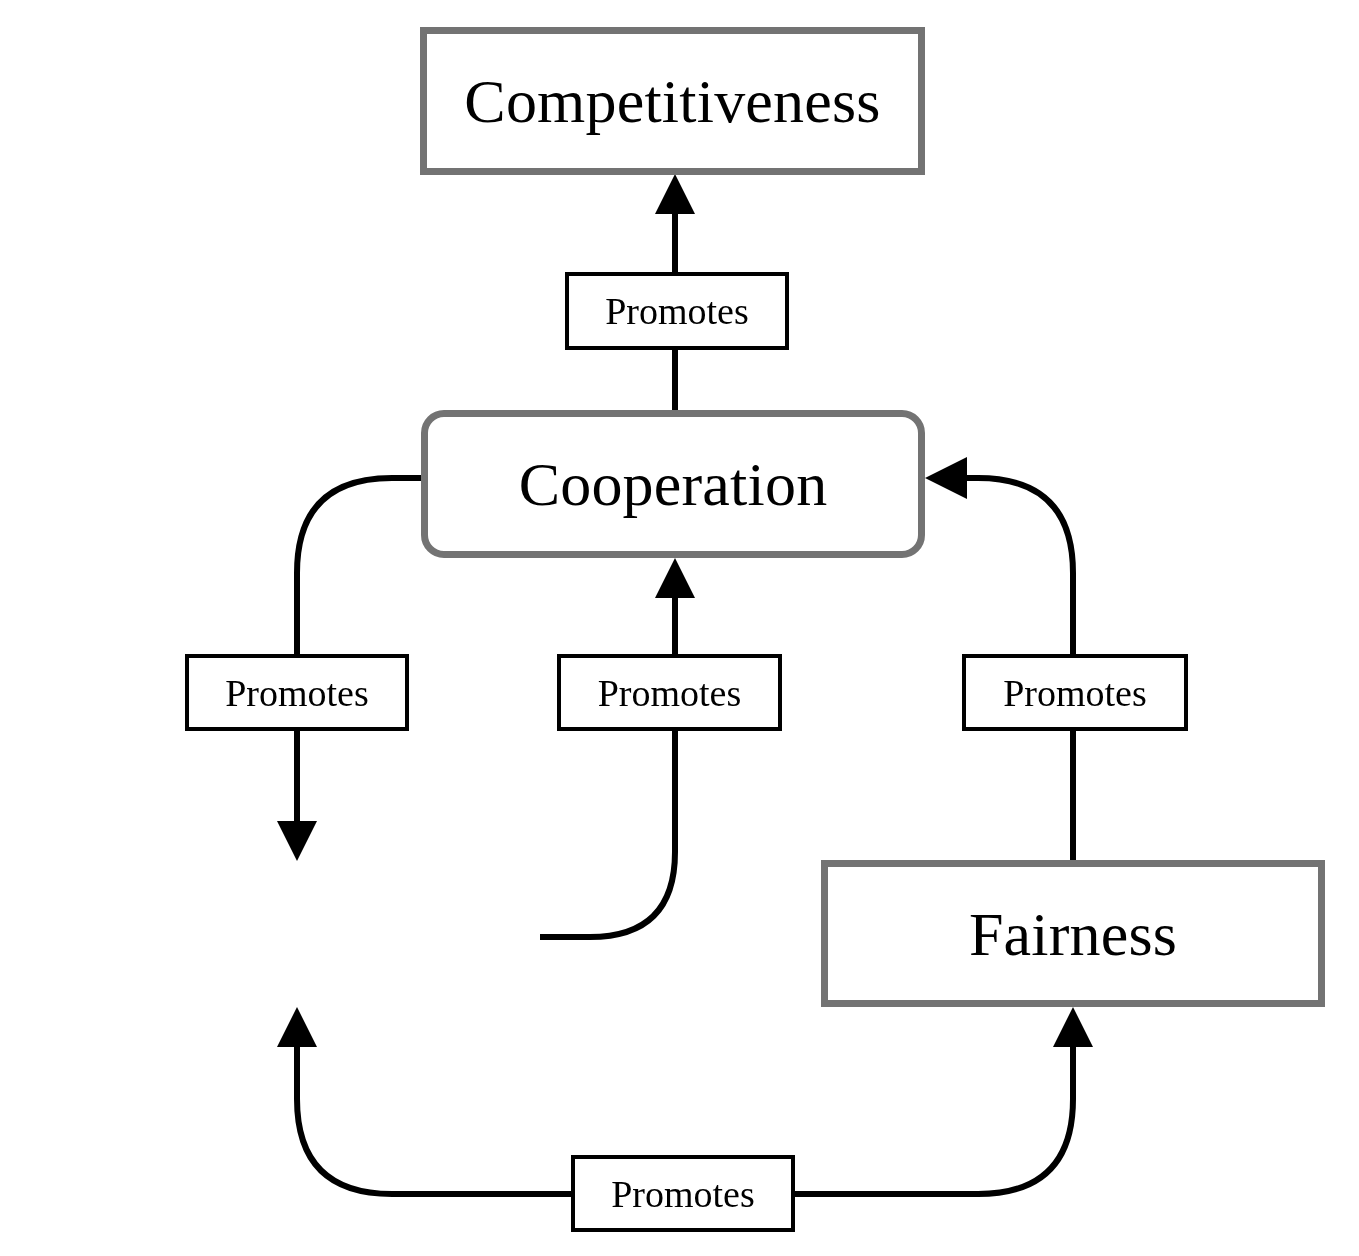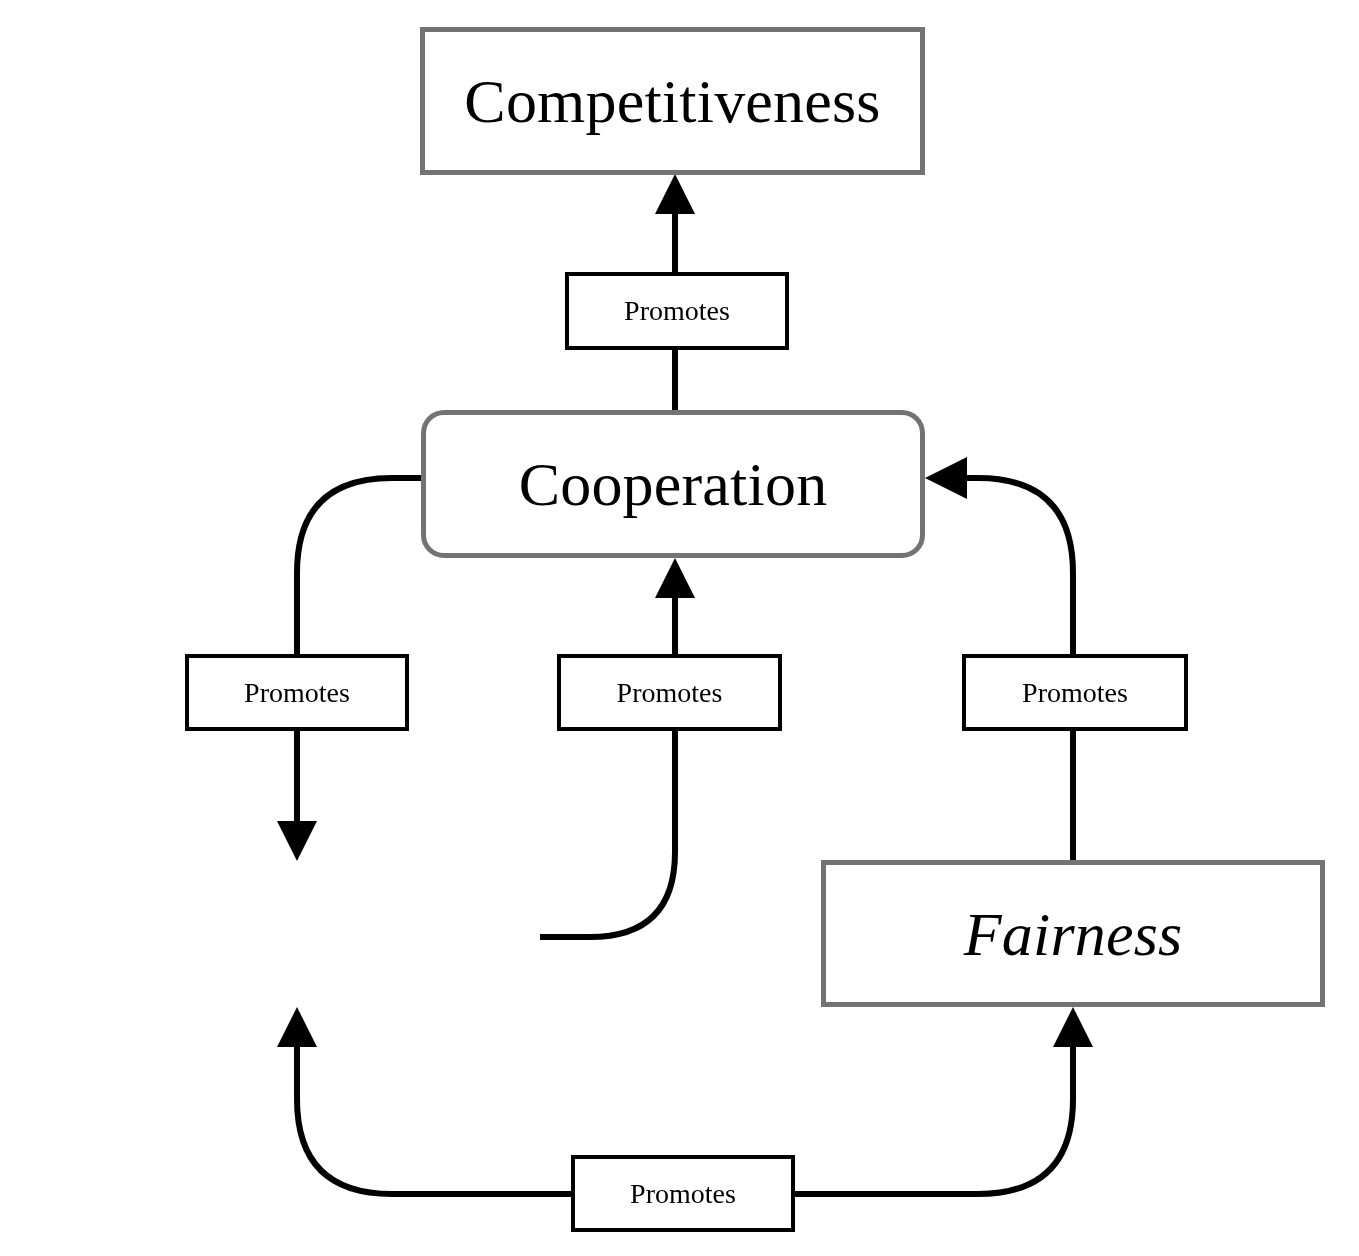--- a/index.html
+++ b/index.html
@@ -21,21 +21,21 @@
   #edges-layer {
     position: absolute;
     left: 0;
     top: 0;
     width: 1359px;
     height: 1256px;
   }
   .node-box {
     position: absolute;
     box-sizing: border-box;
-    border: 5px solid #737373;
+    border: 7px solid #737373;
     background: #ffffff;
     display: flex;
     align-items: center;
     justify-content: center;
     color: #000000;
     line-height: 1;
   }
   .node-label {
     font-size: 62px;
     letter-spacing: 0.2px;
@@ -47,21 +47,21 @@
     border: 4px solid #000000;
     background: #ffffff;
     display: flex;
     align-items: center;
     justify-content: center;
     color: #000000;
     line-height: 1;
     z-index: 5;
   }
   .edge-label-text {
-    font-size: 28px;
+    font-size: 38px;
     white-space: nowrap;
   }
 </style>
 </head>
 <body>
 
 <div id="diagram-root">
 
   <svg id="edges-layer" width="1359" height="1256" viewBox="0 0 1359 1256" xmlns="http://www.w3.org/2000/svg">
 
@@ -98,21 +98,21 @@
 
   <div class="node-box" style="left:420px; top:27px; width:505px; height:148px;">
     <span class="node-label">Competitiveness</span>
   </div>
 
   <div class="node-box" style="left:421px; top:410px; width:504px; height:148px;border-radius:23px;">
     <span class="node-label">Cooperation</span>
   </div>
 
 
-  <div class="node-box" style="left:821px; top:860px; width:504px; height:147px;font-style:italic;">
+  <div class="node-box" style="left:821px; top:860px; width:504px; height:147px;">
     <span class="node-label">Fairness</span>
   </div>
 
   <div class="edge-label-box" style="left:565px; top:272px; width:224px; height:78px;">
     <span class="edge-label-text">Promotes</span>
   </div>
 
   <div class="edge-label-box" style="left:185px; top:654px; width:224px; height:77px;">
     <span class="edge-label-text">Promotes</span>
   </div>

